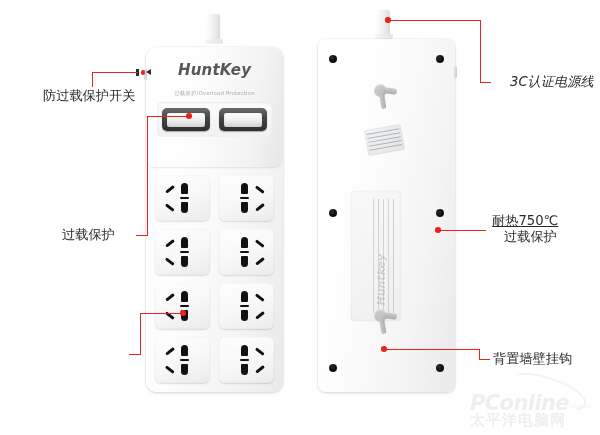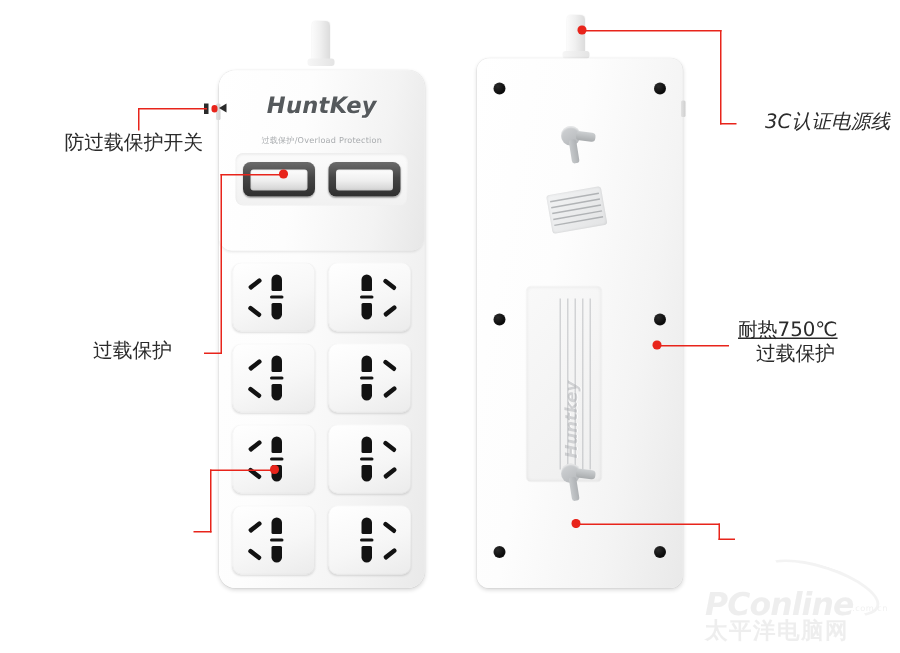--- a/index.html
+++ b/index.html
@@ -364,20 +364,21 @@
   <div class="lead lead-h" style="left:438px;top:230px;width:48px;"></div>
   <div class="ann-label two-line" style="left:492px;top:213px;width:100px;text-align:left;">
     <span>耐热750℃</span><br>
     <span style="display:inline-block;margin-left:12px;">过载保护</span>
   </div>
 
   <div class="dot" style="left:381px;top:346px;"></div>
   <div class="lead lead-h" style="left:384px;top:349px;width:96px;"></div>
   <div class="lead lead-v" style="left:479px;top:349px;height:11px;"></div>
   <div class="lead lead-h" style="left:479px;top:359px;width:11px;"></div>
+  <div class="ann-label" style="left:493px;top:351px;">背置墙壁挂钩</div>
 
   <div id="watermark">
     <div id="wm-arc"></div>
     <div id="wm-main">PConline</div>
     <div id="wm-tld">.com.cn</div>
     <div id="wm-cn">太平洋电脑网</div>
   </div>
 
 </div>
 

